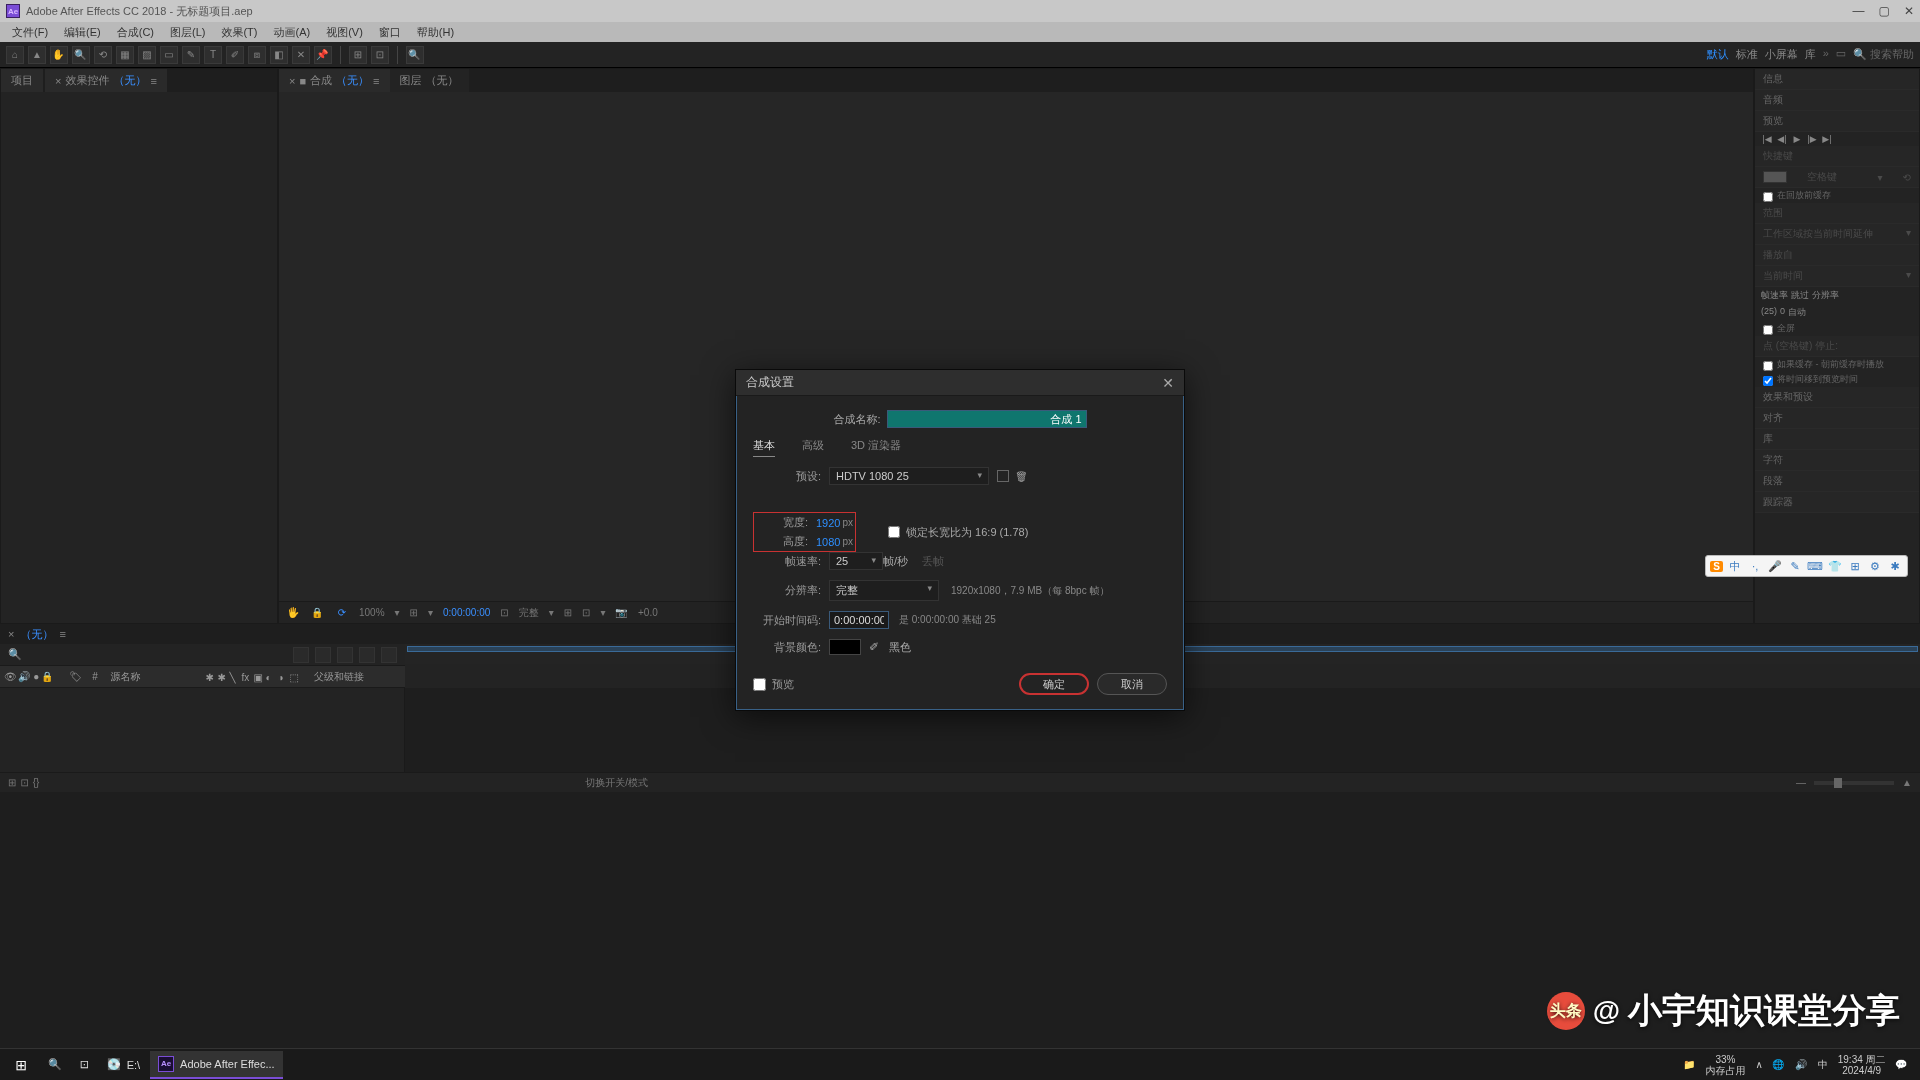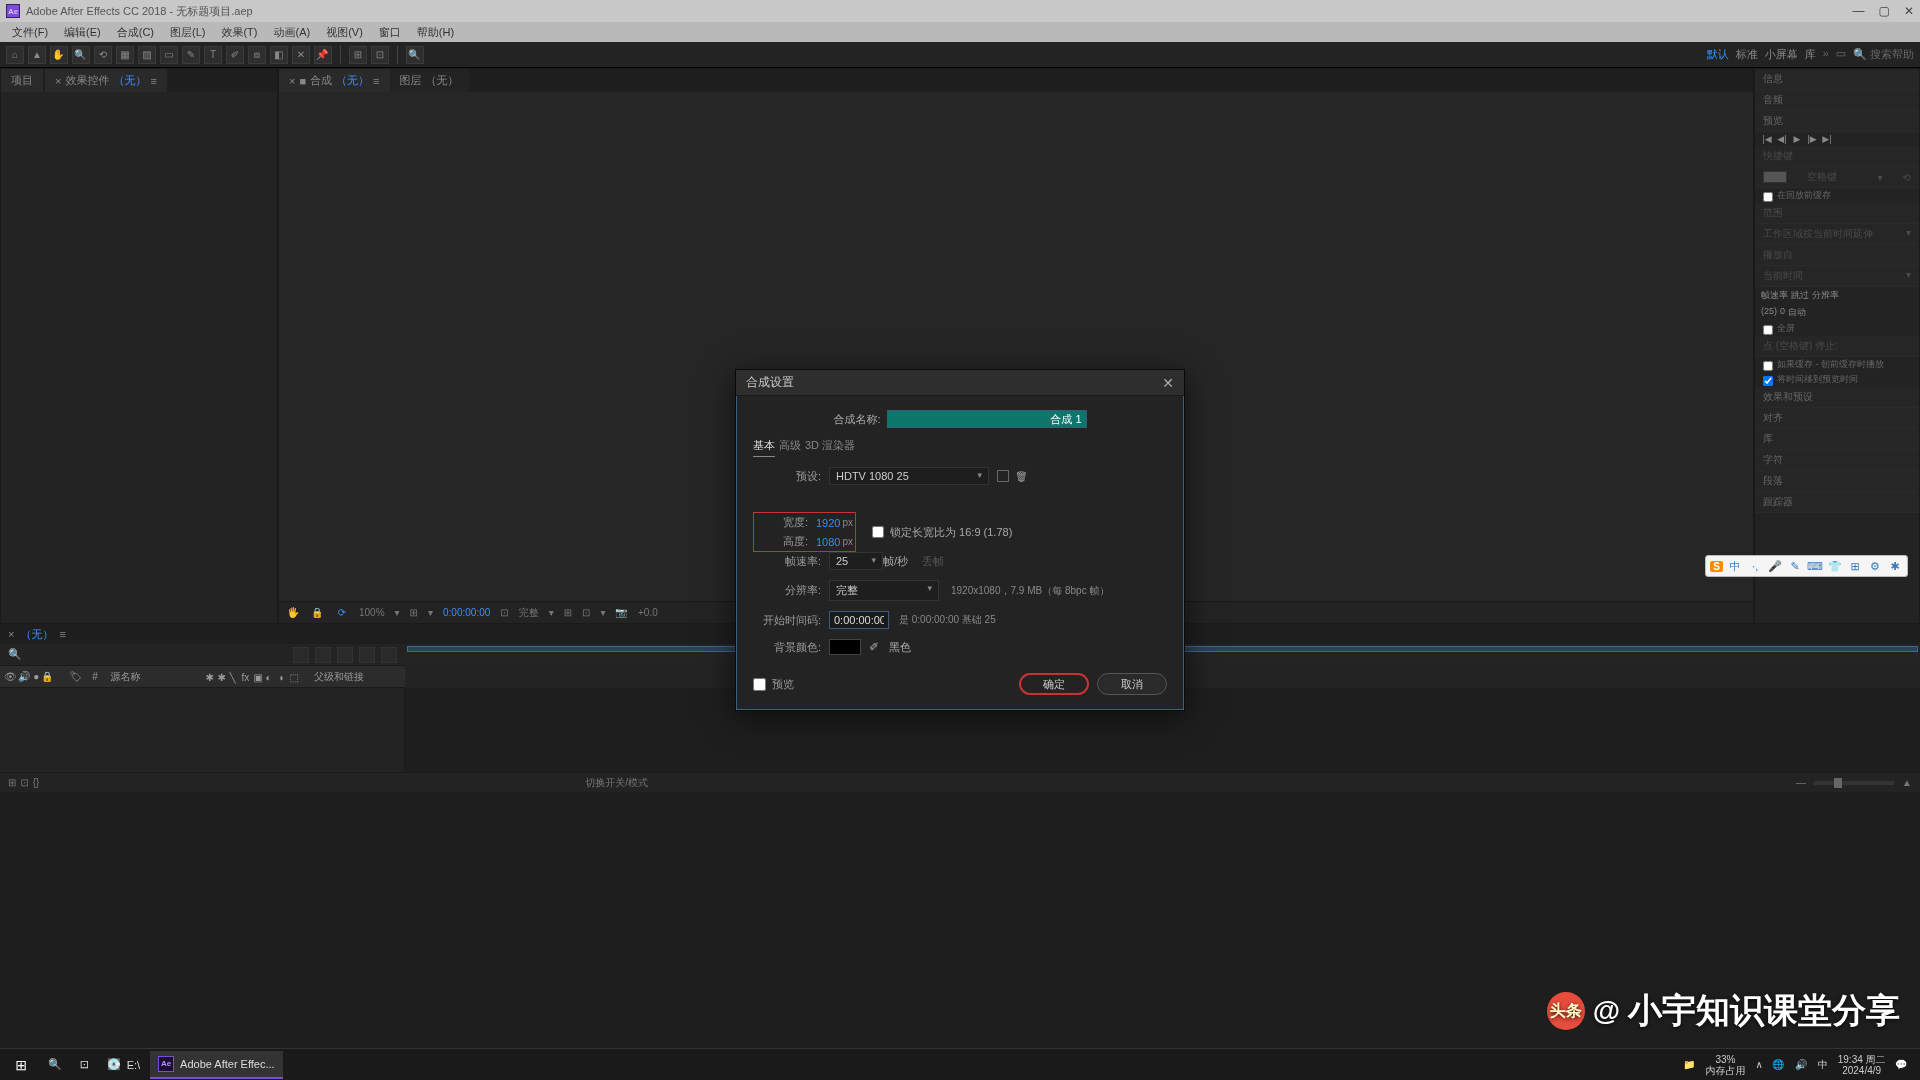--- a/index.html
+++ b/index.html
@@ -84,21 +84,21 @@
 .dialog-title { height:26px; background:#2e2e2e; display:flex; align-items:center; padding:0 10px; font-size:12px; color:#ccc; border-bottom:1px solid #1a1a1a; }
 .dialog-title .x { margin-left:auto; cursor:pointer; font-size:14px; color:#aaa; }
 .dialog-body { padding: 14px 16px 10px; border:1px solid #396187; border-top:none; margin:0; }
 .dlg-row { display:flex; align-items:center; margin-bottom:10px; font-size:11px; color:#aaa; }
 .dlg-row .lbl { width:76px; text-align:right; padding-right:8px; color:#999; }
 .dlg-row .lbl.sm { width:60px; }
 .text-input { background:#1a1a1a; border:1px solid #3a5a7a; color:#ddd; padding:2px 4px; font-size:11px; }
 .text-input.sel { background:#0f766e; color:#fff;text-align:right; }
 .select { background:#1e1e1e; border:1px solid #333; color:#ccc; padding:2px 20px 2px 6px; font-size:11px; position:relative; }
 .select::after { content:"▾"; position:absolute; right:6px; color:#888; font-size:9px; }
-.tabs-row { display:flex; gap:4px; margin-bottom:10px; font-size:11px; }
+.tabs-row { display:flex; gap:27px; margin-bottom:10px; font-size:11px; }
 .tabs-row .t { color:#888; cursor:pointer; padding-bottom:3px; }
 .tabs-row .t.active { color:#ddd; border-bottom:1px solid #888; }
 .num-link { color:#2e8fff; cursor:text; }
 .unit { color:#888; margin-left:2px; font-size:10px; }
 .redbox { border:1px solid #c83232; padding:1px; }
 .checkbox-inline { display:flex; align-items:center; gap:6px; font-size:11px; color:#aaa; }
 .checkbox-inline input { width:12px; height:12px; }
 .info-txt { font-size:10px; color:#888; }
 .dlg-footer { display:flex; align-items:center; padding:8px 0 4px; gap:10px; }
 .dlg-footer .preview { display:flex; align-items:center; gap:6px; font-size:11px; color:#999; }
@@ -396,21 +396,21 @@
         <span class="t">3D 渲染器</span>
       </div>
 
       <div class="dlg-row">
         <span class="lbl">预设:</span>
         <div class="select" style="width:160px;">HDTV 1080 25</div>
         <span style="margin-left:8px;" class="sq-icn"></span>
         <span style="margin-left:6px;" class="trash-icn"></span>
       </div>
 
-      <div style="display:flex; gap:16px; align-items:center;margin-top:27px;">
+      <div style="display:flex; gap:32px; align-items:center;margin-top:27px;">
         <div class="redbox" style="padding:2px;">
           <div class="dlg-row" style="margin-bottom:4px;">
             <span class="lbl sm">宽度:</span>
             <span class="num-link">1920</span>
             <span class="unit">px</span>
           </div>
           <div class="dlg-row" style="margin-bottom:0;">
             <span class="lbl sm">高度:</span>
             <span class="num-link">1080</span>
             <span class="unit">px</span>

